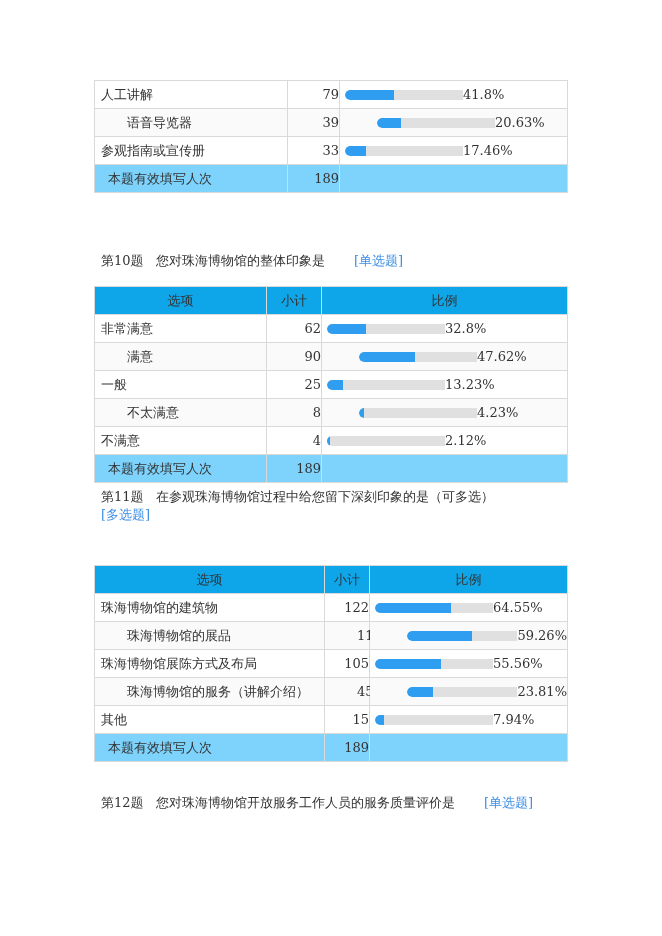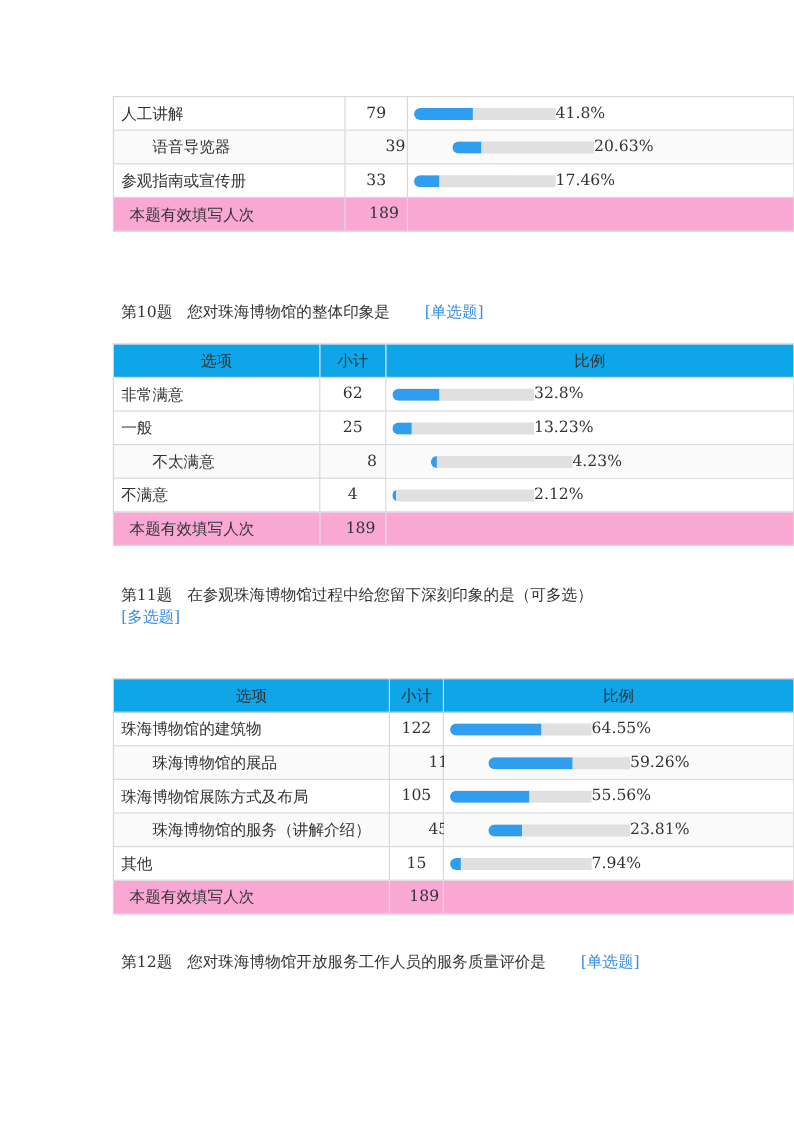--- a/index.html
+++ b/index.html
@@ -1,23 +1,23 @@
 <!DOCTYPE html>
 <html><head>
 <meta charset="utf-8">
 <style>
   html, body { margin: 0; padding: 0; background: #ffffff; }
   body { width: 662px; height: 936px; position: relative; overflow: hidden;
          font-family: "DejaVu Serif", "Liberation Serif", serif; font-size: 13px; color: #333333; }
-  .tbl { position: absolute; left: 94px; width: 568px; border-collapse: collapse; table-layout: fixed; }
+  .tbl { position: absolute; left: 94px; width: 474px; border-collapse: collapse; table-layout: fixed; }
   .tbl td, .tbl th { border: 1px solid #d9d9d9; height: 27px; padding: 0; font-weight: normal; }
   .tbl th { background: #0ea5e9; text-align: center; color: #333; }
   .tbl td.opt { padding-left: 6px; text-align: left; }
-  .tbl td.cnt { text-align: center; }
-  .tbl tr.total td { background: #f9a8d4; padding-left: 13px; }
+  .tbl td.cnt { text-align: right; }
+  .tbl tr.total td { background: #7dd3fc; padding-left: 13px; }
   .tbl tr.alt td { background: #fafafa; padding-left: 32px; }
   .ratio { position: relative; }
   .bar-wrap { display: flex; align-items: center; }
   .bar { width: 118px; height: 10px; background: #e0e0e0; border-radius: 5px 0 0 5px; overflow: hidden; margin-left: 5px; }
   .bar-fill { height: 100%; background: #2f9ef0; border-radius: 5px 0 0 5px; }
   .pct { margin-left: 0; }
   .q-title { position: absolute; left: 101px; font-size: 13px; color: #333; line-height: 18px; }
   .q-title .tag { color: #3a8ee6; }
 </style>
 </head>
@@ -98,20 +98,32 @@
         <td class="cnt">62</td>
         <td class="ratio">
           <div class="bar-wrap">
             <div class="bar">
               <div class="bar-fill" style="width:32.8%"></div>
             </div>
             <span class="pct">32.8%</span>
           </div>
         </td>
       </tr>
+      <tr class="alt">
+        <td class="opt">满意</td>
+        <td class="cnt">90</td>
+        <td class="ratio">
+          <div class="bar-wrap">
+            <div class="bar">
+              <div class="bar-fill" style="width:47.62%"></div>
+            </div>
+            <span class="pct">47.62%</span>
+          </div>
+        </td>
+      </tr>
       <tr>
         <td class="opt">一般</td>
         <td class="cnt">25</td>
         <td class="ratio">
           <div class="bar-wrap">
             <div class="bar">
               <div class="bar-fill" style="width:13.23%"></div>
             </div>
             <span class="pct">13.23%</span>
           </div>

